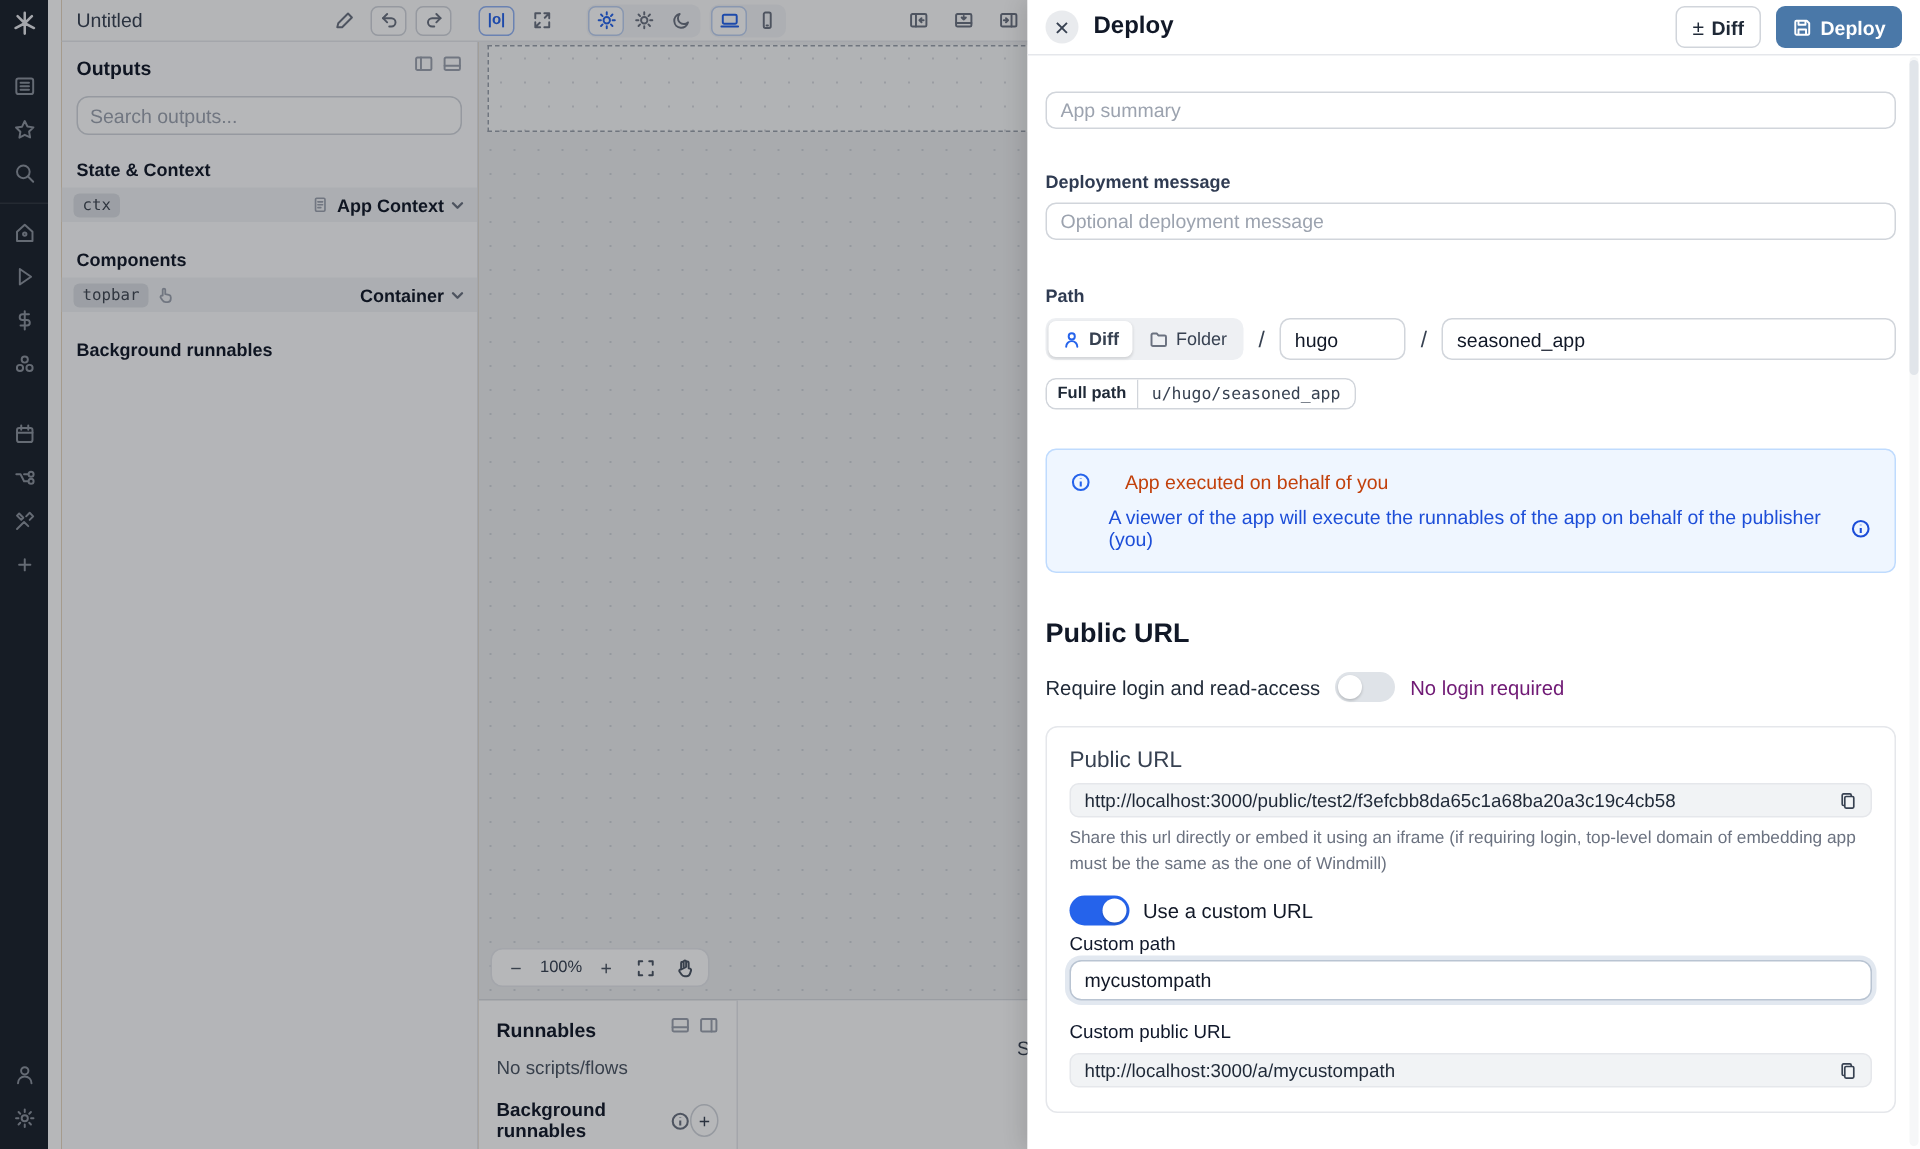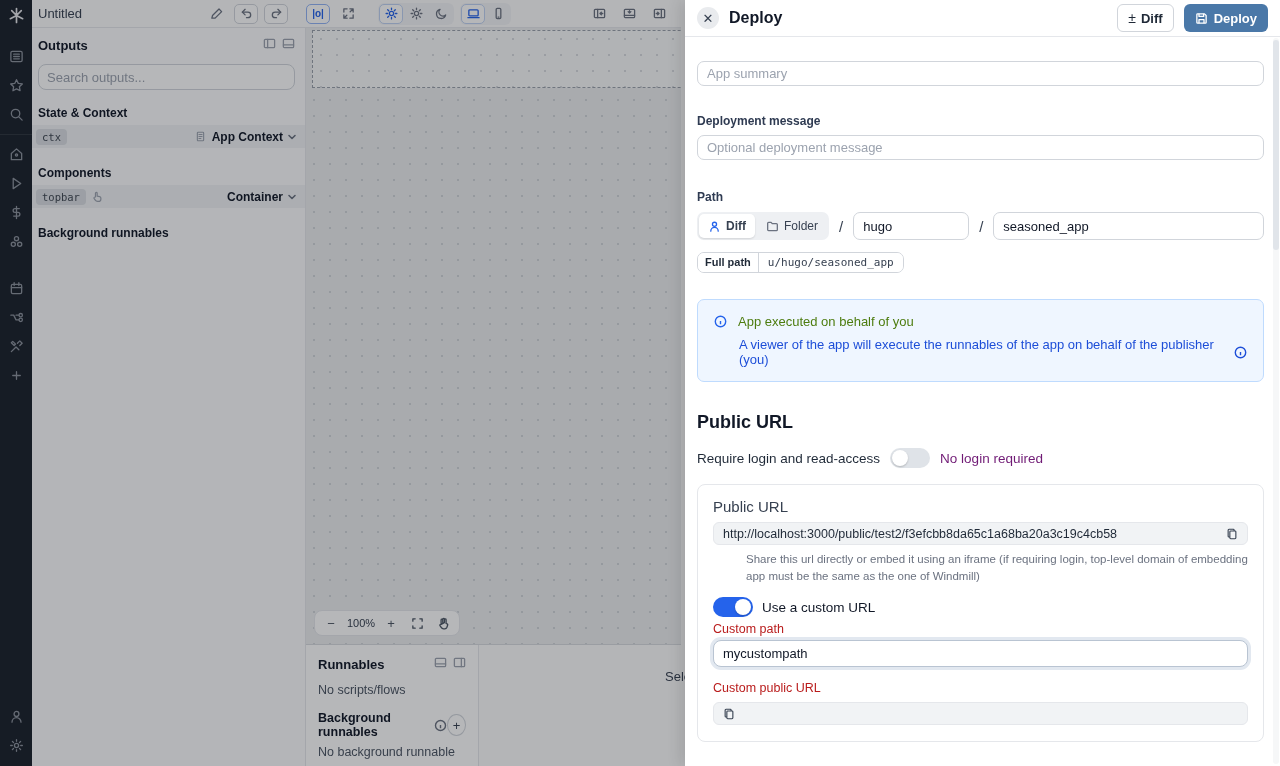--- a/index.html
+++ b/index.html
@@ -11,21 +11,21 @@
   .rail { position:absolute; left:0; top:0; width:32px; height:766px; background:#1b212b; z-index:10;
           display:flex; flex-direction:column; align-items:center; }
   .rail .logo { margin:7px 0 14px; color:#e5e7eb; }
   .rail .ricon { width:32px; height:29px; display:flex; align-items:center; justify-content:center; color:#8b929d; cursor:pointer; }
   .rail .sep { width:32px; border-top:1px solid rgba(255,255,255,.09); margin:5px 0; }
   .rail .gap { height:18px; }
   .rail .spacer { flex:1; }
   .ric { width:15px; height:15px; stroke:currentColor; fill:none; stroke-width:1.4; stroke-linecap:round; stroke-linejoin:round; }
 
   
-  .workspace { position:absolute; left:28px; top:0; width:653px; height:766px; background:#a16207; }
+  .workspace { position:absolute; left:41px; top:0; width:653px; height:766px; background:#a16207; }
 
   .toolbar { height:28px; background:#fcfcfd; border-bottom:1px solid #e5e7eb; display:flex; align-items:center; padding:0 10px; gap:6px; }
   .toolbar .title { font-size:13px; color:#374151; width:160px; }
   .tbtn { height:20px; min-width:24px; padding:0 4px; border:1px solid #d1d5db; background:#fff; border-radius:5px;
           display:flex; align-items:center; justify-content:center; color:#6b7280; font-size:11px; cursor:pointer; }
   .tbtn.active { color:#2563eb; border-color:#93b4f5; }
   .tbtn.noborder { border-color:transparent; background:transparent; }
   .tgroup { display:flex; align-items:center; background:#f3f4f6; border-radius:6px; padding:1px; gap:1px; }
   .tgroup .tbtn { border-color:transparent; background:transparent; }
   .tgroup .tbtn.active { background:#fff; border-color:#bfd2f2; color:#2563eb; }
@@ -55,21 +55,21 @@
   .canvas { position:relative; flex:1; background:#eceef0; overflow:hidden;
             background-image:radial-gradient(#d0d4d9 1px, transparent 1px); background-size:16px 16px; }
   .topcontainer { position:absolute; left:6px; top:2px; width:1200px; height:58px; background:#f8f9fa;
             border:1.5px dashed #9aa1ab; background-image:radial-gradient(#d7dade 1px, transparent 1px); background-size:16px 16px; }
   .zoombar { position:absolute; left:8px; bottom:8px; height:26px; background:#fff; border:1px solid #e5e7eb; border-radius:8px;
              display:flex; align-items:center; padding:0 4px; gap:2px; }
   .zbtn { width:24px; height:20px; display:flex; align-items:center; justify-content:center; color:#4b5563; font-size:13px; cursor:pointer; border-radius:4px; }
   .zpct { font-size:11px; color:#374151; padding:0 2px; }
 
   
-  .bpanel { height:122px; border-top:1px solid #d7dade; background:#fff; display:flex; }
+  .bpanel { height:100px; border-top:1px solid #d7dade; background:#fff; display:flex; }
   .bleft { width:173px; border-right:1px solid #e5e7eb; padding:10px 12px; }
   .bhead { display:flex; align-items:center; }
   .bhead .lbl { font-size:13px; font-weight:700; color:#111827; flex:1; }
   .bmut { font-size:12.5px; color:#4b5563; margin-top:10px; }
   .bg-row { display:flex; align-items:center; margin-top:14px; }
   .bg-row .lbl { font-size:12.5px; font-weight:700; color:#111827; display:flex; align-items:center; gap:4px; }
   .plusbtn { margin-left:auto; width:22px; height:22px; border:1px solid #d1d5db; border-radius:50%; background:#fff;
              display:flex; align-items:center; justify-content:center; color:#374151; font-size:13px; cursor:pointer; }
   .bright { flex:1; position:relative; background:#fcfcfd; }
   .selhint { position:absolute; left:186px; top:24px; font-size:13px; color:#374151; white-space:nowrap; }
@@ -102,44 +102,44 @@
   .oseg.sel { background:#fff; box-shadow:0 1px 2px rgba(0,0,0,.12); font-weight:600; }
   .oseg.sel .tic { color:#2563eb; }
   .slash { font-size:15px; color:#374151; }
   .pinput { height:28px; border:1px solid #d1d5db; border-radius:7px; padding:0 9px; font-size:13px; color:#111827;
             font-family:"Liberation Sans",sans-serif; outline:none; }
   .fullpath { margin-top:12px; display:inline-flex; align-items:stretch; border:1px solid #d1d5db; border-radius:7px; overflow:hidden; }
   .fullpath .k { font-size:11px; font-weight:700; color:#1f2937; padding:3px 7px; border-right:1px solid #d1d5db; background:#fff; }
   .fullpath .v { font-size:11px; font-family:"DejaVu Sans Mono",monospace; color:#374151; padding:3px 9px; background:#fff; }
 
   .infobox { margin-top:26px; background:#eff6ff; border:1px solid #bfdbfe; border-radius:7px; padding:14px 16px; }
-  .infoline1 { display:flex; align-items:center; gap:11px; font-size:13px; color:#4d7c0f; font-weight:500; }
+  .infoline1 { display:flex; align-items:center; gap:23px; font-size:13px; color:#c2410c; font-weight:500; }
   .infoline2 { margin-top:8px; margin-left:25px; font-size:13px; color:#1d4ed8; display:flex; align-items:center; gap:6px; }
   .iic { width:13px; height:13px; stroke:#2563eb; fill:none; stroke-width:1.5; flex:0 0 auto; }
 
   .h2 { margin-top:30px; font-size:18px; font-weight:700; color:#111827; }
   .reqrow { margin-top:15px; display:flex; align-items:center; gap:10px; }
   .reqrow .lab { font-size:13.5px; color:#1f2937; }
   .reqrow .off { font-size:13.5px; color:#701a75; }
   .toggle { width:40px; height:20px; border-radius:10px; position:relative; cursor:pointer; flex:0 0 auto; }
   .toggle.off { background:#dfe3e8; }
   .toggle.on  { background:#2563eb; }
   .toggle .knob { position:absolute; top:2px; width:16px; height:16px; border-radius:50%; background:#fff; box-shadow:0 1px 2px rgba(0,0,0,.2); }
   .toggle.off .knob { left:2px; } .toggle.on .knob { right:2px; }
 
   .card { margin-top:16px; border:1px solid #e5e7eb; border-radius:8px; padding:13px 15px 16px; }
   .card .big { font-size:15px; color:#374151; }
   .urlbox { margin-top:7px; height:23px; background:#f1f3f5; border:1px solid #e5e7eb; border-radius:6px;
             display:flex; align-items:center; padding:0 9px; }
   .urlbox .u { flex:1; font-size:12.5px; color:#1f2937; white-space:nowrap; overflow:hidden; }
   .clip { color:#374151; display:flex; cursor:pointer; }
-  .hint { margin-top:6px; font-size:11.5px; color:#6b7280; line-height:1.45;margin-left:33px; }
+  .hint { margin-top:6px; font-size:11.5px; color:#6b7280; line-height:1.45; }
   .custrow { margin-top:13px; display:flex; align-items:center; gap:9px; }
   .custrow .lab { font-size:13.5px; color:#111827; }
-  .smlabel { margin-top:5px; font-size:12.5px; color:#b91c1c; }
+  .smlabel { margin-top:5px; font-size:12.5px; color:#0f172a; }
   .focusinput { margin-top:4px; width:100%; height:27px; border:1px solid #b9c4d2; border-radius:8px; padding:0 9px;
             font-size:13px; color:#111827; outline:none; box-shadow:0 0 0 3px #e2e8f0; font-family:"Liberation Sans",sans-serif; }
 
   .scrolltrack { position:absolute; right:1px; top:38px; width:6px; height:726px; background:#f6f7f8; border-radius:3px; }
   .scrollthumb { position:absolute; right:1px; top:40px; width:6px; height:210px; background:#e1e5ea; border-radius:3px; }
 </style>
 </head>
 <body>
 
 <div class="screen">
@@ -451,21 +451,21 @@
             <span>Diff</span>
           </span>
           <span class="oseg">
             <svg class="tic" style="color:#6b7280" viewBox="0 0 14 14">
                 <path d="M1.8 3.5a1 1 0 011-1h2.7l1.2 1.4h4.5a1 1 0 011 1v5.6a1 1 0 01-1 1H2.8a1 1 0 01-1-1z"></path>
               </svg>
             <span>Folder</span>
           </span>
         </span>
         <span class="slash">/</span>
-        <input class="pinput" style="width: 116px;" value="hugo">
+        <input class="pinput" style="width: 84px;" value="hugo">
         <span class="slash">/</span>
         <input class="pinput" style="flex: 1 1 0%;" value="seasoned_app">
       </div>
       <div class="fullpath">
         <span class="k">Full path</span>
         <span class="v">u/hugo/seasoned_app</span>
       </div>
 
       <div class="infobox">
         <div class="infoline1">
@@ -508,20 +508,21 @@
         <div class="custrow">
           <span class="toggle on">
               <span class="knob"></span>
             </span>
           <span class="lab">Use a custom URL</span>
         </div>
         <div class="smlabel">Custom path</div>
         <input class="focusinput" value="mycustompath" style="">
         <div class="smlabel" style="margin-top:14px">Custom public URL</div>
         <div class="urlbox">
+          <span class="u">http://localhost:3000/a/mycustompath</span>
           <span class="clip">
               <svg viewBox="0 0 14 14" style="width:12px;height:12px;stroke:currentColor;fill:none;stroke-width:1.3">
                 <rect x="4.5" y="3.5" width="7" height="9" rx="1"></rect>
                 <path d="M9.5 3.5v-1a1 1 0 00-1-1h-5a1 1 0 00-1 1v7a1 1 0 001 1h1"></path>
               </svg>
             </span>
         </div>
       </div>
 
       

